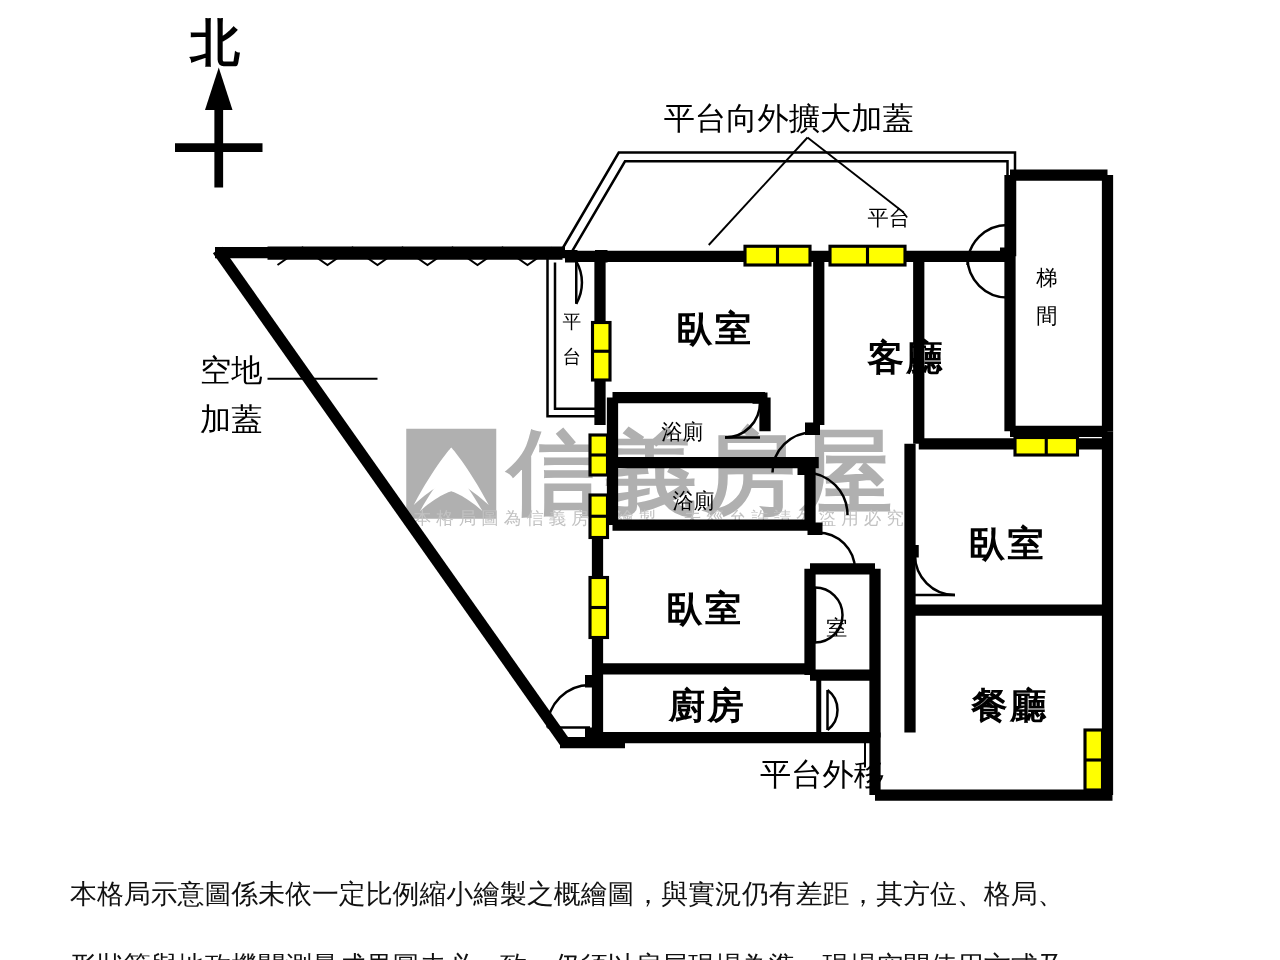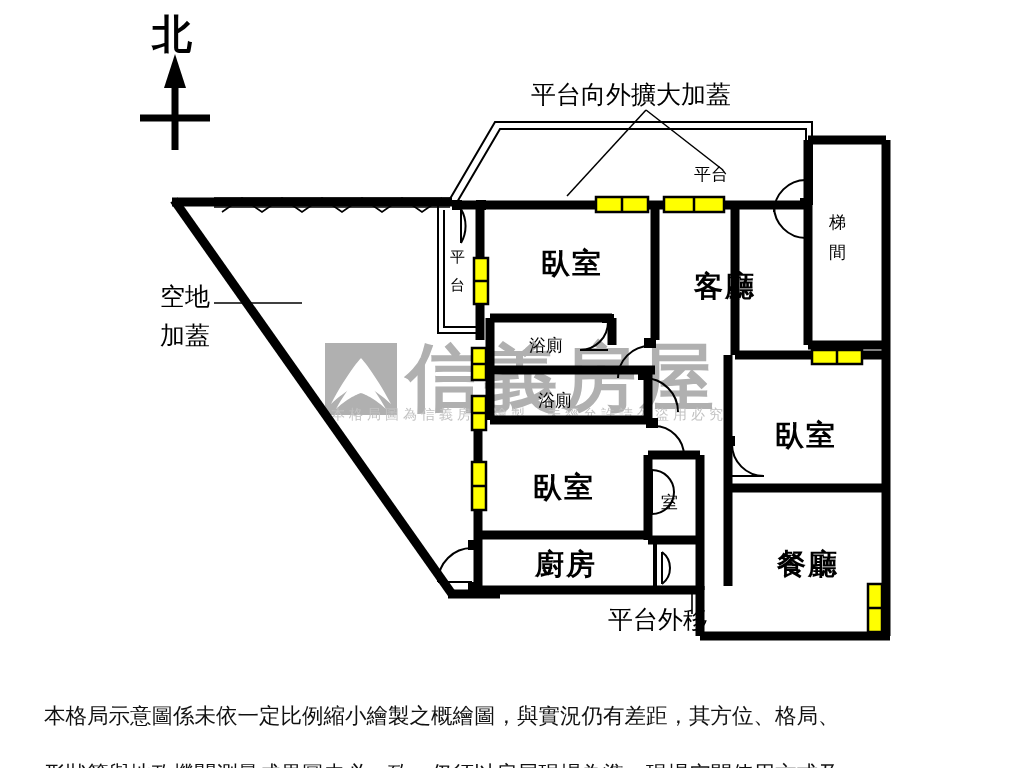--- a/index.html
+++ b/index.html
@@ -32,21 +32,21 @@
     left: 44px;
     top: 672px;
     width: 940px;
     font-family: "DejaVu Serif", "Liberation Serif", serif;
     font-size: 21.5px;
     line-height: 29px;
     color: #111111;
     letter-spacing: 0px;
     white-space: pre-line;
   }
-  .disclaimer-line { display: block; }
+  .disclaimer-line { display: block; margin-left: 12px; }
   text { font-family: "DejaVu Serif", "Liberation Serif", serif; fill: #000000; }
   .room-label-lg { font-size: 29px; font-weight: 700; letter-spacing: 2px; }
   .room-label-sm { font-size: 17px; font-weight: 400; }
   .room-label-xs { font-size: 15px; font-weight: 400; }
   .annot-label { font-size: 25px; font-weight: 400; }
   .compass-label { font-size: 40px; font-weight: 700; }
   .wm-main { font-size: 74px; font-weight: 700; fill: #b0b0b0; letter-spacing: 4px; }
   .wm-sub { font-size: 14px; font-weight: 400; fill: #c2c2c2; letter-spacing: 4px; }
 </style>
 </head>

